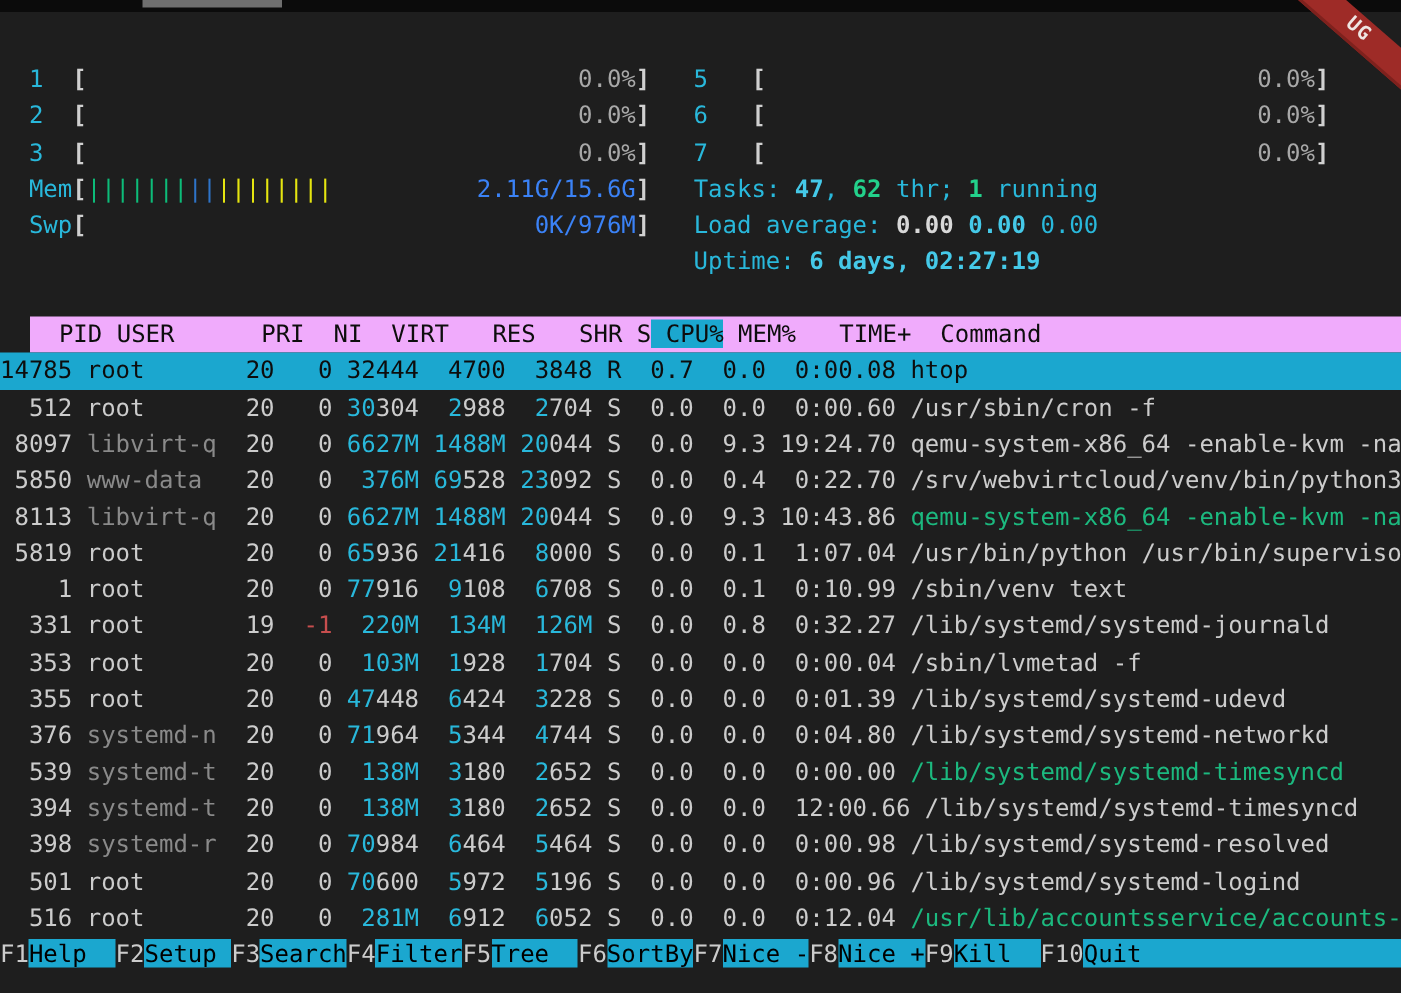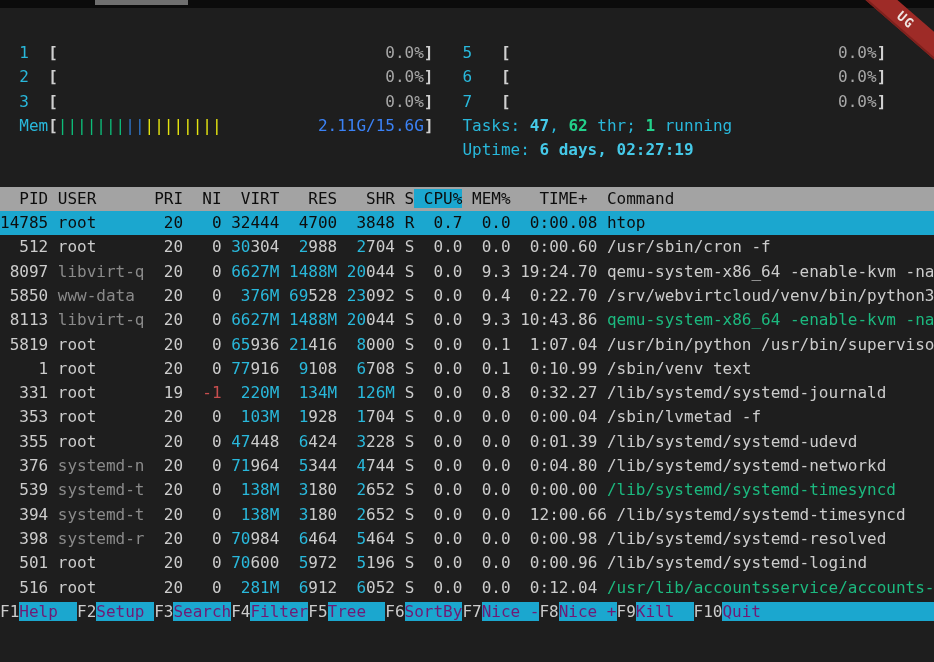--- a/index.html
+++ b/index.html
@@ -25,41 +25,42 @@
   .grn {color:#1CB97F;}
   .red {color:#C74E4E;}
   .dim {color:#8A8A8A;}
   .pct {color:#A8A8A8;}
   .mval{color:#3b82f6;}
   .brk {color:#D0D0D0;font-weight:bold;}
   .bar-g{color:#0DBC79;}
   .bar-b{color:#2E74C8;}
   .bar-y{color:#E5E510;}
   
-  .hdline{background:#a3a3a3;color:#0D0D0D;}
+  .hdline{background:#f0abfc;color:#0D0D0D;margin-left:20px;}
   .sort{background:#1BA7CF;color:#0D0D0D;}
   .sel{background:#1BA7CF;}
   .sel span{color:#0D0D0D !important;font-weight:normal !important;}
   
   .fkk{color:#CCCCCC;}
-  .fkl{background:#1BA7CF;color:#701a75;}
+  .fkl{background:#1BA7CF;color:#000000;}
 </style>
 </head>
 <body>
 
 <div class="screen">
   <div class="topstrip">
     <div class="tab"></div>
   </div>
   <div class="ribbon">UG</div>
   <div class="term" id="term">
       <div class="line"><span class="cy">  1  </span><span class="brk">[</span><span>                                  </span><span class="pct">0.0%</span><span class="brk">]</span><span>   </span><span class="cy">5   </span><span class="brk">[</span><span>                                  </span><span class="pct">0.0%</span><span class="brk">]</span></div>
       <div class="line"><span class="cy">  2  </span><span class="brk">[</span><span>                                  </span><span class="pct">0.0%</span><span class="brk">]</span><span>   </span><span class="cy">6   </span><span class="brk">[</span><span>                                  </span><span class="pct">0.0%</span><span class="brk">]</span></div>
       <div class="line"><span class="cy">  3  </span><span class="brk">[</span><span>                                  </span><span class="pct">0.0%</span><span class="brk">]</span><span>   </span><span class="cy">7   </span><span class="brk">[</span><span>                                  </span><span class="pct">0.0%</span><span class="brk">]</span></div>
       <div class="line"><span class="cy">  Mem</span><span class="brk">[</span><span class="bar-g">|||||||</span><span class="bar-b">||</span><span class="bar-y">||||||||</span><span>          </span><span class="mval">2.11G/15.6G</span><span class="brk">]</span><span>   </span><span class="cy">Tasks: </span><span class="cyb">47</span><span class="cy">, </span><span class="gb">62</span><span class="cy"> thr; </span><span class="gb">1</span><span class="cy"> running</span></div>
+      <div class="line"><span class="cy">  Swp</span><span class="brk">[</span><span>                               </span><span class="mval">0K/976M</span><span class="brk">]</span><span>   </span><span class="cy">Load average: </span><span class="wb">0.00 </span><span class="cyb">0.00 </span><span class="cy">0.00</span></div>
       <div class="line"><span>                                                </span><span class="cy">Uptime: </span><span class="cyb">6 days, 02:27:19</span></div>
       <div class="line"><span></span></div>
       <div class="line hdline"><span>  PID USER      PRI  NI  VIRT   RES   SHR S</span><span class="sort"> CPU%</span><span> MEM%   TIME+  Command                    </span></div>
       <div class="line sel"><span>14785 </span><span>root      </span><span> 20 </span><span>  0 </span><span>32444</span><span> </span><span> 4700</span><span> </span><span> 3848</span><span> </span><span>R </span><span> 0.7 </span><span> 0.0 </span><span> 0:00.08 </span><span>htop                              </span></div>
       <div class="line"><span>  512 </span><span>root      </span><span> 20 </span><span>  0 </span><span class="cy">30</span><span>304</span><span> </span><span class="cy"> 2</span><span>988</span><span> </span><span class="cy"> 2</span><span>704</span><span> </span><span>S </span><span> 0.0 </span><span> 0.0 </span><span> 0:00.60 </span><span>/usr/sbin/cron -f                 </span></div>
       <div class="line"><span> 8097 </span><span class="dim">libvirt-q </span><span> 20 </span><span>  0 </span><span class="cy">6627M</span><span> </span><span class="cy">1488M</span><span> </span><span class="cy">20</span><span>044</span><span> </span><span>S </span><span> 0.0 </span><span> 9.3 </span><span>19:24.70 </span><span>qemu-system-x86_64 -enable-kvm -na</span></div>
       <div class="line"><span> 5850 </span><span class="dim">www-data  </span><span> 20 </span><span>  0 </span><span class="cy"> 376M</span><span> </span><span class="cy">69</span><span>528</span><span> </span><span class="cy">23</span><span>092</span><span> </span><span>S </span><span> 0.0 </span><span> 0.4 </span><span> 0:22.70 </span><span>/srv/webvirtcloud/venv/bin/python3</span></div>
       <div class="line"><span> 8113 </span><span class="dim">libvirt-q </span><span> 20 </span><span>  0 </span><span class="cy">6627M</span><span> </span><span class="cy">1488M</span><span> </span><span class="cy">20</span><span>044</span><span> </span><span>S </span><span> 0.0 </span><span> 9.3 </span><span>10:43.86 </span><span class="grn">qemu-system-x86_64 -enable-kvm -na</span></div>
       <div class="line"><span> 5819 </span><span>root      </span><span> 20 </span><span>  0 </span><span class="cy">65</span><span>936</span><span> </span><span class="cy">21</span><span>416</span><span> </span><span class="cy"> 8</span><span>000</span><span> </span><span>S </span><span> 0.0 </span><span> 0.1 </span><span> 1:07.04 </span><span>/usr/bin/python /usr/bin/superviso</span></div>
       <div class="line"><span>    1 </span><span>root      </span><span> 20 </span><span>  0 </span><span class="cy">77</span><span>916</span><span> </span><span class="cy"> 9</span><span>108</span><span> </span><span class="cy"> 6</span><span>708</span><span> </span><span>S </span><span> 0.0 </span><span> 0.1 </span><span> 0:10.99 </span><span>/sbin/venv text                   </span></div>

